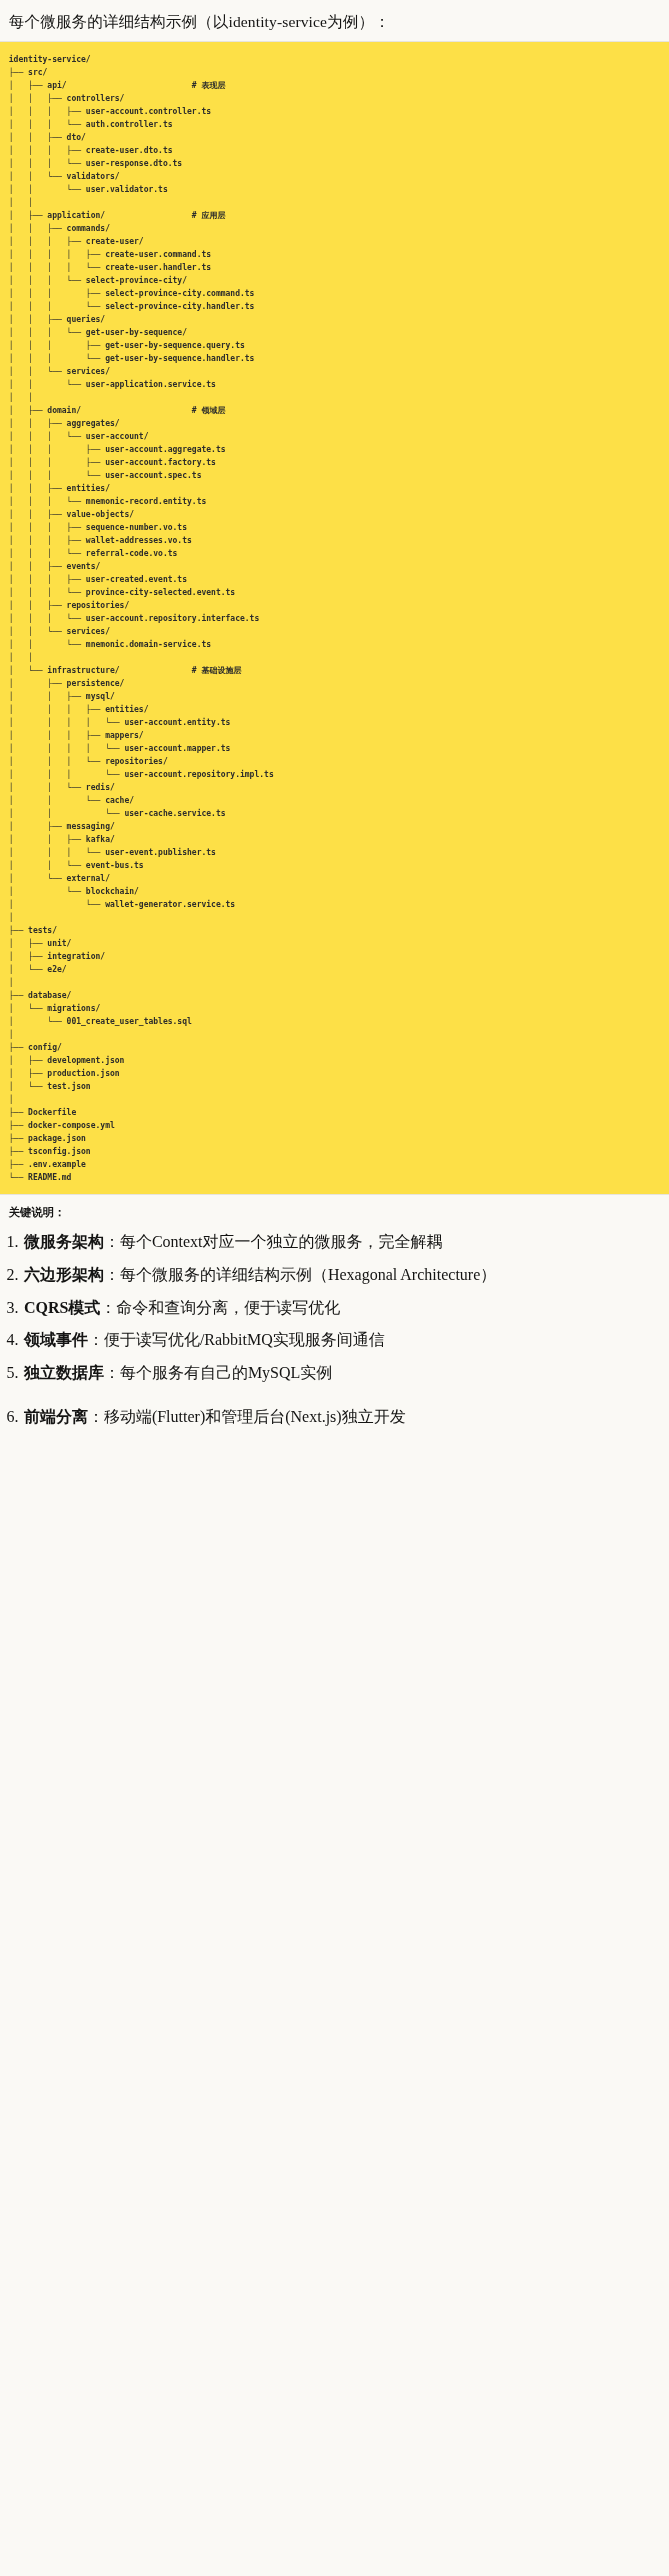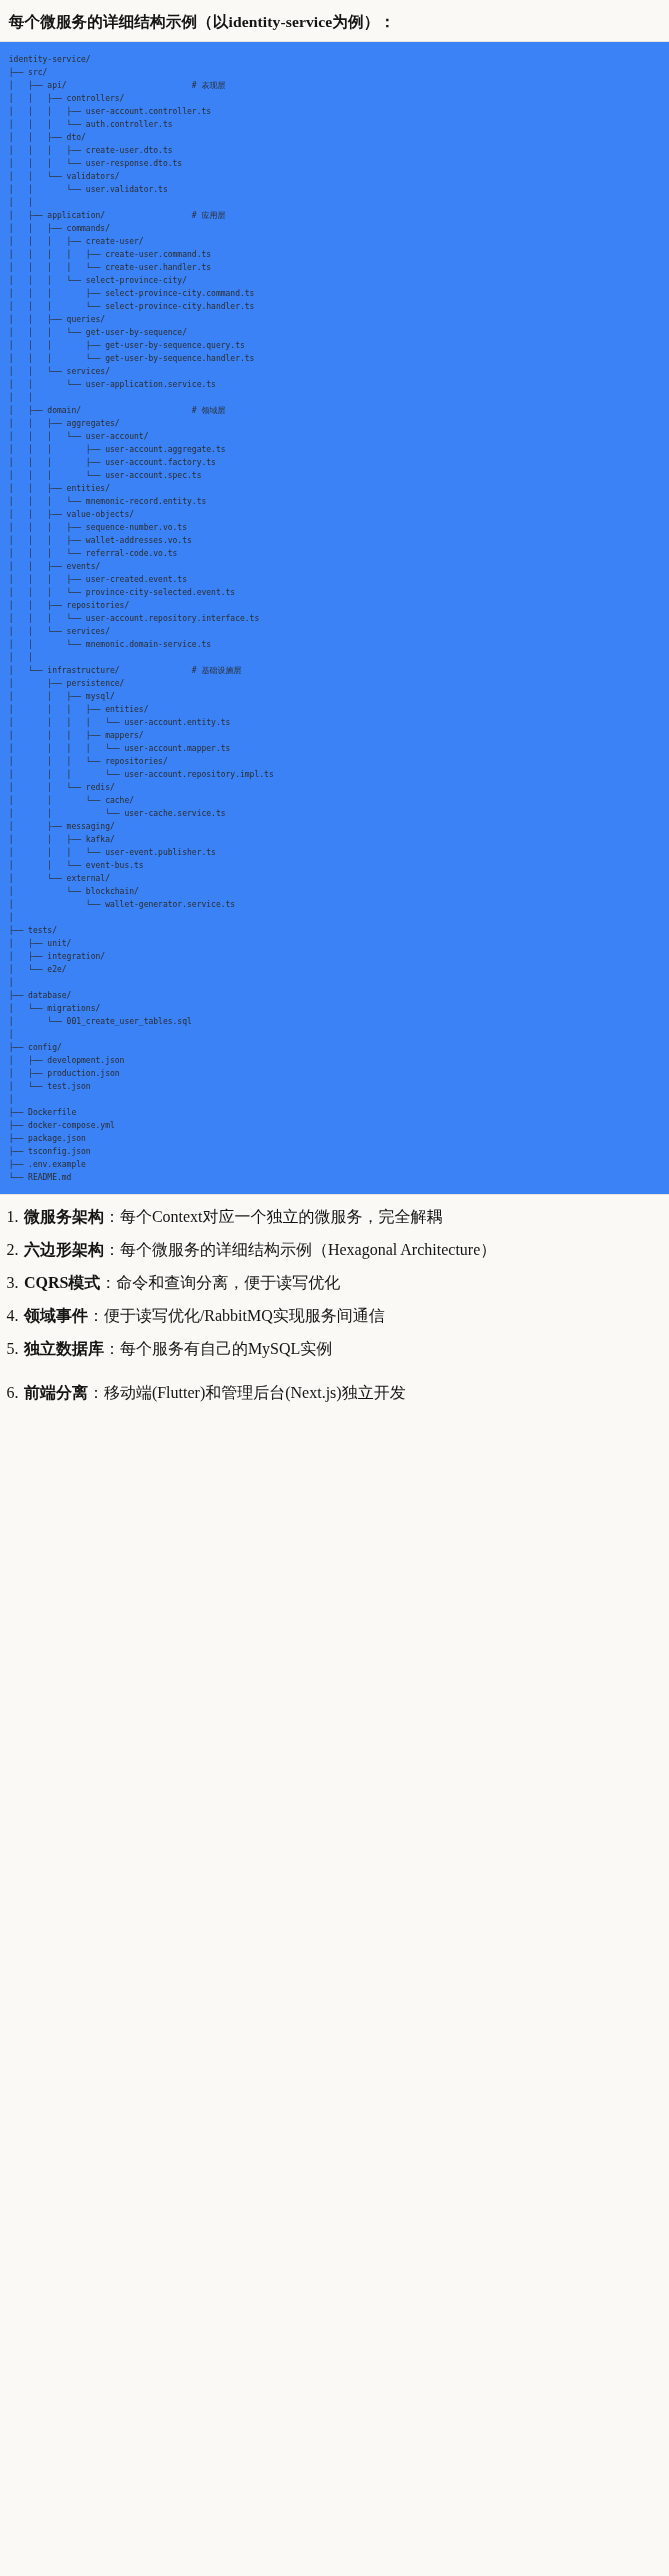--- a/index.html
+++ b/index.html
@@ -17,30 +17,31 @@
   
   .doc-header {
     padding: 11.3px 8.8px 8.8px 8.8px;
     border-bottom: 0.6px solid #e7e4dd;
     background: #faf9f5;
   }
   .doc-header h1 {
     margin: 0;
     font-size: 15.6px;
     line-height: 1.35;
-    font-weight: 700;
+    font-weight: 400;
     font-family: "Liberation Serif", "DejaVu Serif", serif;
     letter-spacing: 0.1px;
   }
 
   
   .tree-block {
     padding: 11.3px 8.8px 10px 8.8px;
-    background: #3b82f6;
+    background: #fde047;
     border-bottom: 0.6px solid #e7e4dd;
+    font-weight: bold;
   }
   pre.tree {
     margin: 0;
     font-family: "DejaVu Sans Mono", "Liberation Mono", monospace;
     font-size: 8px;
     line-height: 13px;
     color: #2c2c2b;
     white-space: pre;
     letter-spacing: 0px;
     tab-size: 4;
@@ -173,20 +174,21 @@
 │
 ├── Dockerfile
 ├── docker-compose.yml
 ├── package.json
 ├── tsconfig.json
 ├── .env.example
 └── README.md</pre>
 </div>
 
 <div class="keypoints">
+  <h2>关键说明：</h2>
   <ol class="kp-list">
     <li>
       <span class="kp-term">微服务架构</span><span class="kp-sep">：</span><span class="kp-desc">每个Context对应一个独立的微服务，完全解耦</span>
     </li>
     <li>
       <span class="kp-term">六边形架构</span><span class="kp-sep">：</span><span class="kp-desc">每个微服务的详细结构示例（Hexagonal Architecture）</span>
     </li>
     <li>
       <span class="kp-term">CQRS模式</span><span class="kp-sep">：</span><span class="kp-desc">命令和查询分离，便于读写优化</span>
     </li>

